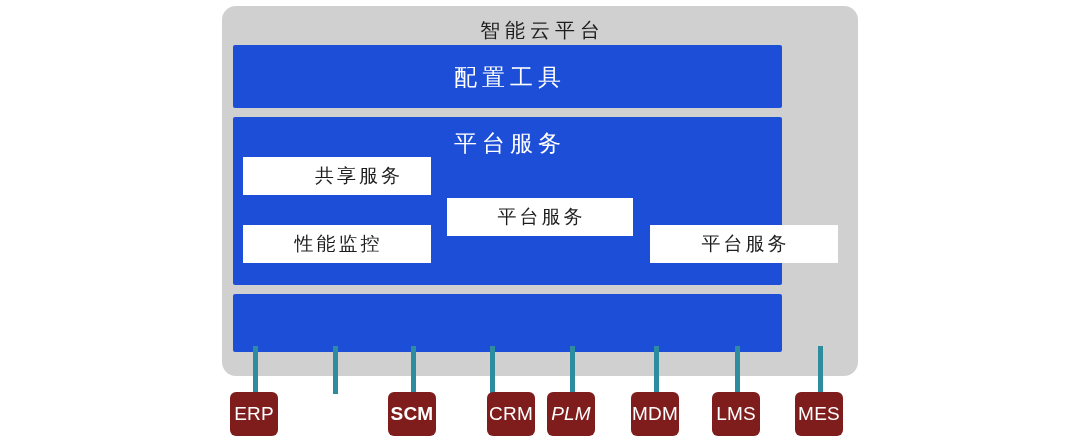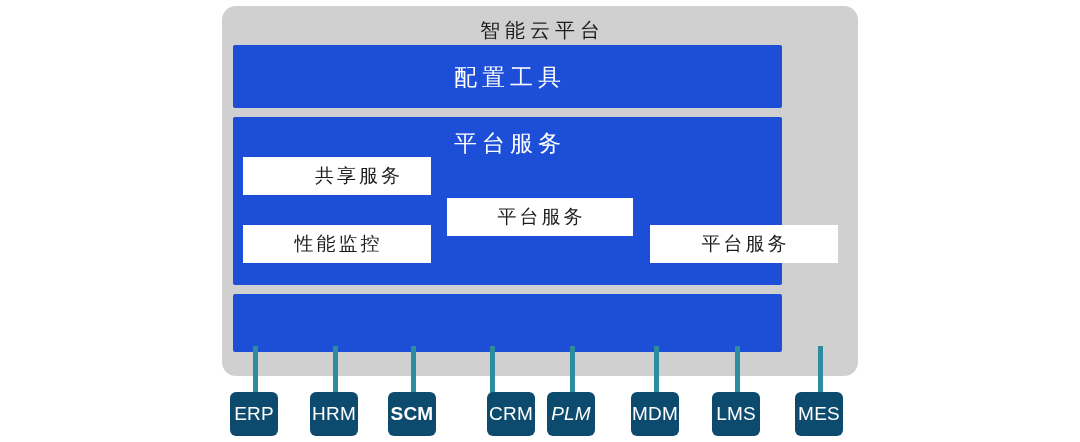--- a/index.html
+++ b/index.html
@@ -129,21 +129,21 @@
     top: 392px;
     width: 1080px;
     height: 46px;
   }
 
   .badge {
     position: absolute;
     top: 0;
     width: 48px;
     height: 44px;
-    background: #0c4a6e;
+    background: #7f1d1d;
     border-radius: 6px;
     color: #ffffff;
     font-size: 19px;
     line-height: 44px;
     text-align: center;
     letter-spacing: 0.2px;
     box-sizing: border-box;
   }
 </style>
 </head>
@@ -183,21 +183,20 @@
       <div class="connector" style="left: 411px;"></div>
       <div class="connector" style="left: 490px;"></div>
       <div class="connector" style="left: 570px;"></div>
       <div class="connector" style="left: 654px;"></div>
       <div class="connector" style="left: 735px;"></div>
       <div class="connector" style="left: 818px;"></div>
     </div>
 
   <div class="badge-row" id="badge-row">
       <div class="badge" style="left: 230px;">ERP</div>
-      <div class="badge" style="left: 310px;">HRM</div>
       <div class="badge" style="left: 388px; font-weight: bold;">SCM</div>
       <div class="badge" style="left: 487px;">CRM</div>
       <div class="badge" style="left: 547px; font-style: italic;">PLM</div>
       <div class="badge" style="left: 631px;">MDM</div>
       <div class="badge" style="left: 712px;">LMS</div>
       <div class="badge" style="left: 795px;">MES</div>
     </div>
 
 </div>
 

